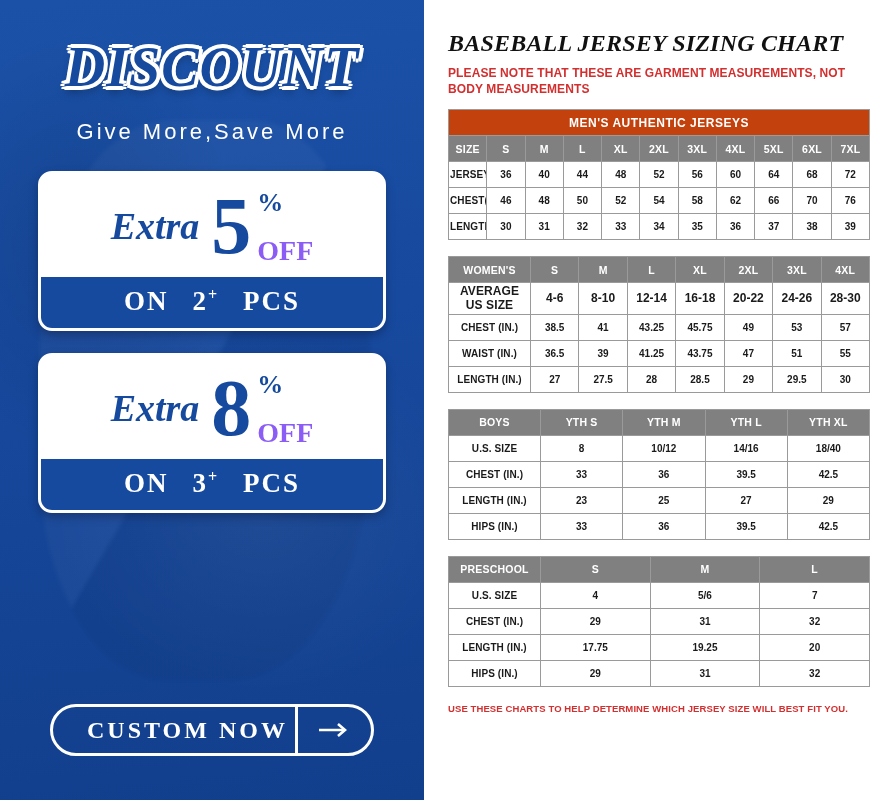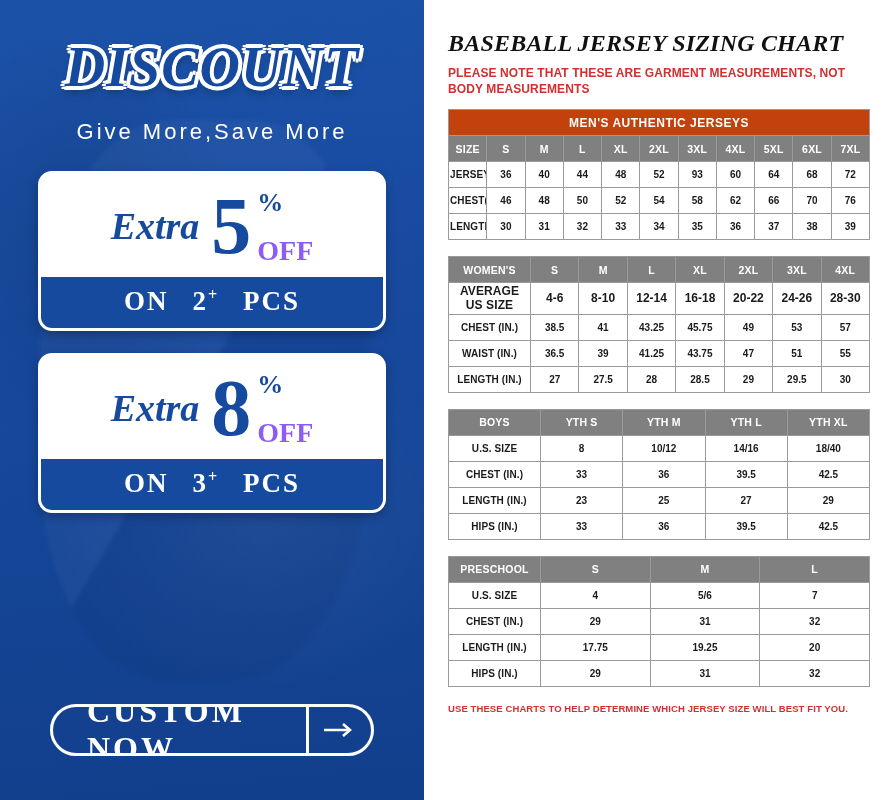--- a/index.html
+++ b/index.html
@@ -167,21 +167,21 @@
     justify-content: space-between;
     padding-left: 34px;
     padding-right: 0;
     color: #ffffff;
     position: relative;
     overflow: hidden;
   }
   .custom-btn .label {
     font-family: "Liberation Serif", serif;
     font-weight: bold;
-    font-size: 32px;
+    font-size: 24px;
     letter-spacing: 3px;
     color: #ffffff;
   }
   .custom-btn .arrow-box {
     width: 76px;
     height: 100%;
     border-left: 3px solid #ffffff;
     display: flex;
     align-items: center;
     justify-content: center;
@@ -340,21 +340,21 @@
           <td class="hdr">6XL</td>
           <td class="hdr">7XL</td>
         </tr>
         <tr>
           <td class="rowlabel">JERSEY SIZE</td>
           <td>36</td>
           <td>40</td>
           <td>44</td>
           <td>48</td>
           <td>52</td>
-          <td>93</td>
+          <td>56</td>
           <td>60</td>
           <td>64</td>
           <td>68</td>
           <td>72</td>
         </tr>
         <tr>
           <td class="rowlabel">CHEST(IN.)</td>
           <td>46</td>
           <td>48</td>
           <td>50</td>

